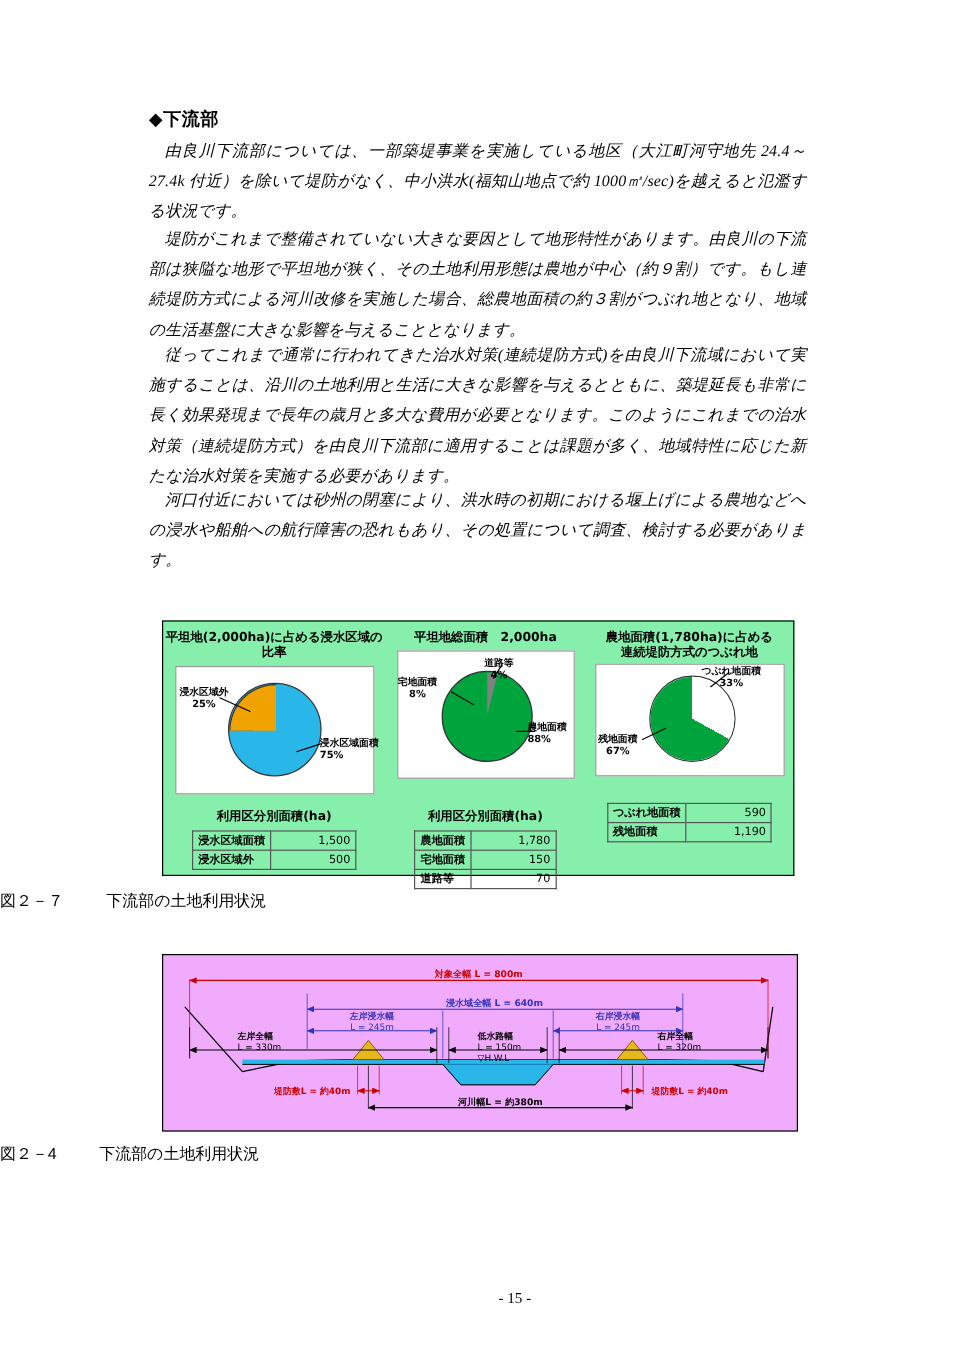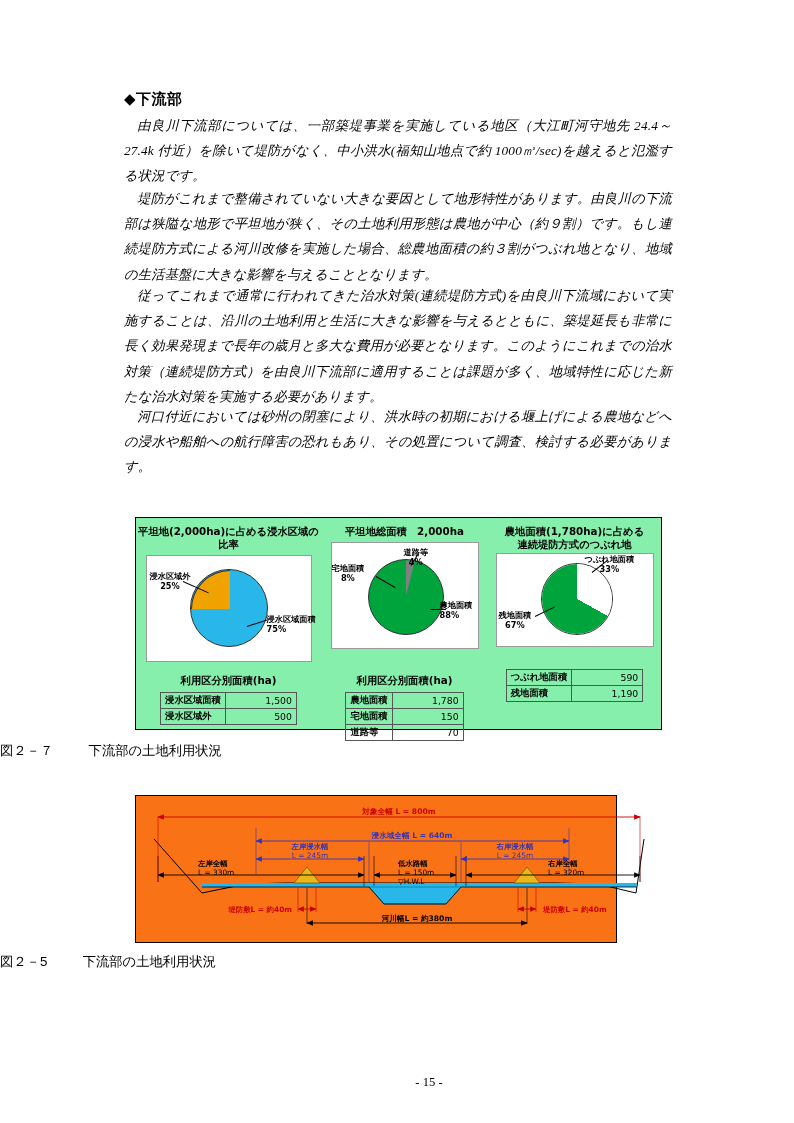--- a/index.html
+++ b/index.html
@@ -91,22 +91,22 @@
     position:absolute;width:100%;text-align:left;
     font-size:13.3px;
     font-family:Liberation Sans, sans-serif;
   }
   #cap1{top:742px;}
   #cap2{top:953px;}
 
   
   .fig2{
     position:absolute;left:135px;top:795px;
-    width:482px;height:148px;
-    border:1px solid #000;background:#f97316;
+    width:530px;height:148px;
+    border:1px solid #000;background:#f0abfc;
     box-sizing:border-box;
     padding-left:36px;
   }
   .xs{position:absolute;inset:0;}
 
   
   .pageno{
     position:absolute;width:100%;text-align:center;top:1075px;
     font-size:12.6px;
     padding-left:32px;
@@ -369,19 +369,19 @@
       <text x="412" y="79" font-family="DejaVu Sans, Liberation Sans, sans-serif" font-size="7.4" fill="#000">L = 320m</text>
 
       <text x="156" y="116" font-family="DejaVu Sans, Liberation Sans, sans-serif" font-size="7.4" fill="#cc0000" text-anchor="end" font-weight="bold">堤防敷L = 約40m</text>
       <text x="407" y="116" font-family="DejaVu Sans, Liberation Sans, sans-serif" font-size="7.4" fill="#cc0000" font-weight="bold">堤防敷L = 約40m</text>
 
       <text x="281" y="125" font-family="DejaVu Sans, Liberation Sans, sans-serif" font-size="7.6" fill="#000" text-anchor="middle" font-weight="bold">河川幅L = 約380m</text>
     </svg>
   </div>
 
   <div class="figcap" id="cap2">
-    <span>図２－5</span>
+    <span>図２－4</span>
     <span style="display:inline-block;width:28px;"></span>
     <span>下流部の土地利用状況</span>
   </div>
 
   <div class="pageno">- 15 -</div>
 </div>
 
 </body></html>

